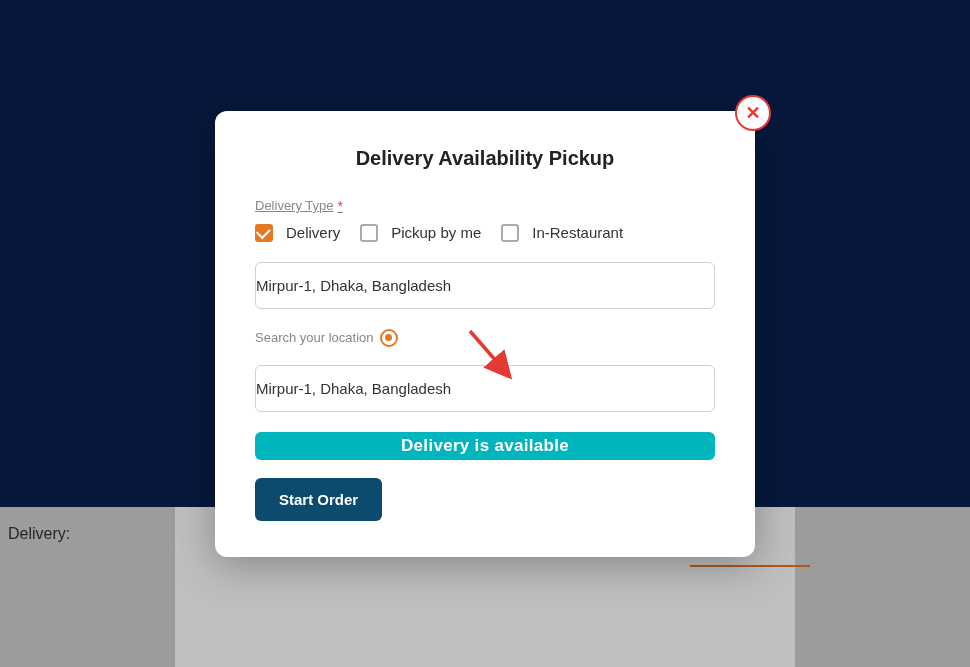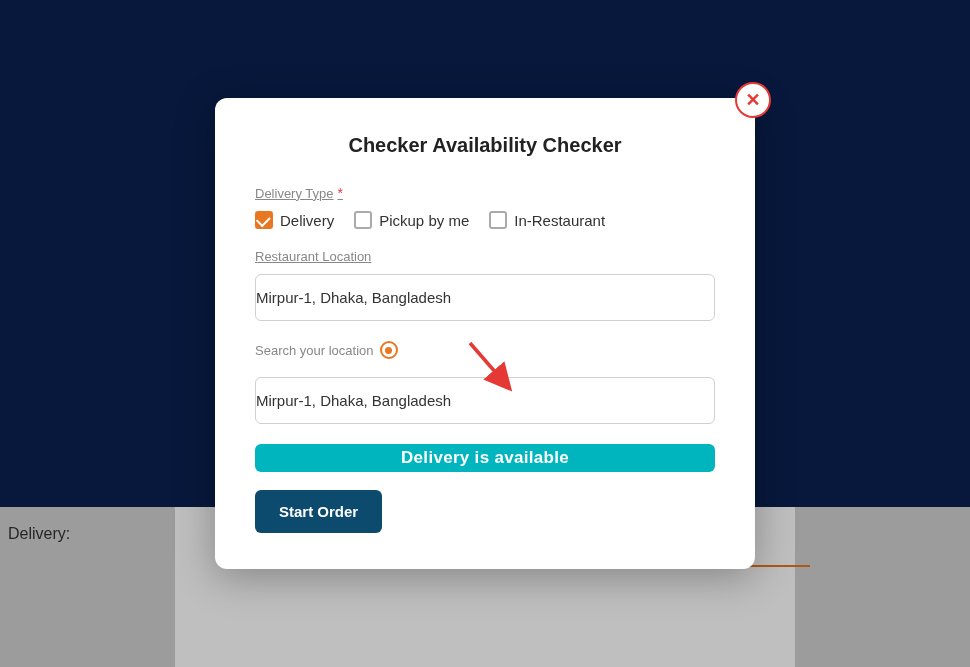--- a/index.html
+++ b/index.html
@@ -129,21 +129,21 @@
     .delivery-type-options {
       display: flex;
       align-items: center;
       gap: 20px;
       margin-top: 4px;
     }
 
     .delivery-type-option {
       display: flex;
       align-items: center;
-      gap: 7px;
+      gap: 13px;
       font-size: 15px;
       font-weight: 500;
       color: #333;
       cursor: pointer;
     }
 
     .checkbox-orange {
       width: 18px;
       height: 18px;
       border: 2px solid #e87722;
@@ -271,21 +271,21 @@
   <div class="category-text">Delivery:</div>
 </div>
 
 <div class="overlay">
   <div class="modal">
 
     
     <button class="modal-close-btn">✕</button>
 
     
-    <div class="modal-title">Checker Availability Checker</div>
+    <div class="modal-title">Delivery Availability Pickup</div>
 
     
     <div class="form-group">
       <div class="form-label">
         <span>Delivery Type</span>
         <span class="required-star">*</span>
       </div>
       <div class="delivery-type-options">
         <div class="delivery-type-option">
           <div class="checkbox-orange"></div>
@@ -297,21 +297,20 @@
         </div>
         <div class="delivery-type-option">
           <div class="checkbox-empty"></div>
           <span>In-Restaurant</span>
         </div>
       </div>
     </div>
 
     
     <div class="form-group">
-      <div class="form-label">Restaurant Location</div>
       <input class="form-input" type="text" value="Mirpur-1, Dhaka, Bangladesh" style="">
     </div>
 
     
     <div class="form-group">
       <div class="location-label-row">
         <span class="location-label">Search your location</span>
         <div class="location-icon"></div>
       </div>
 

